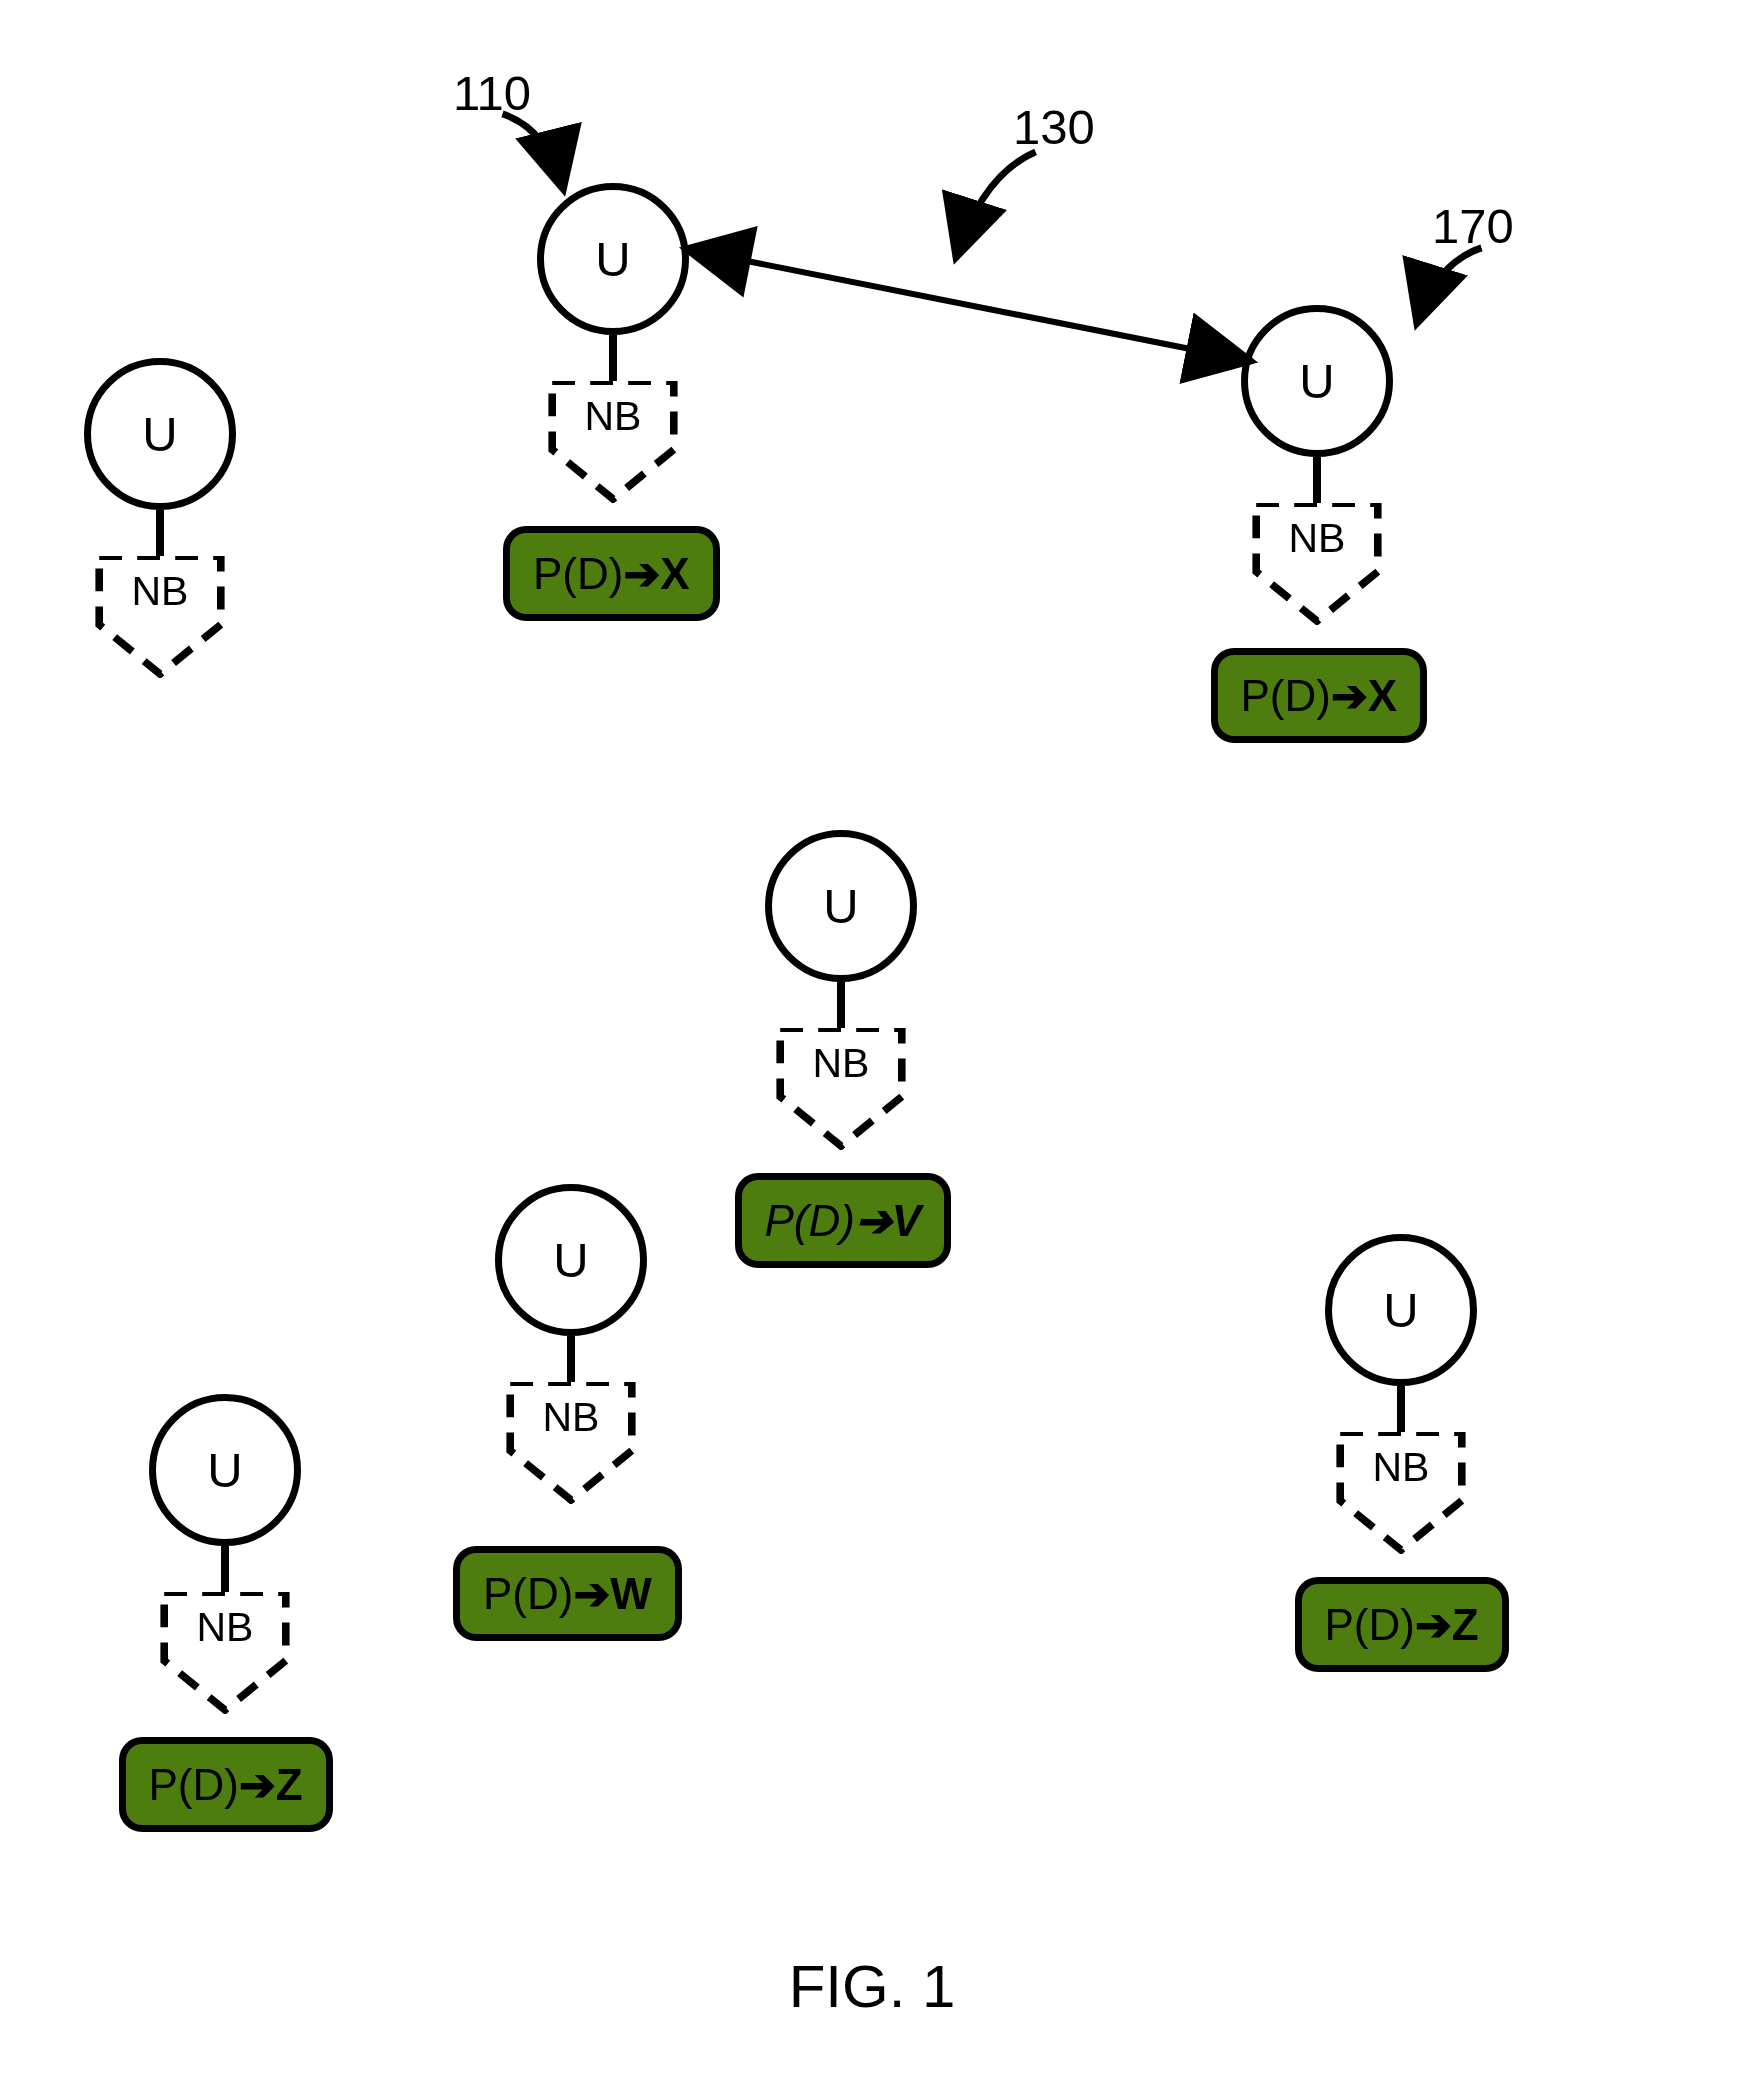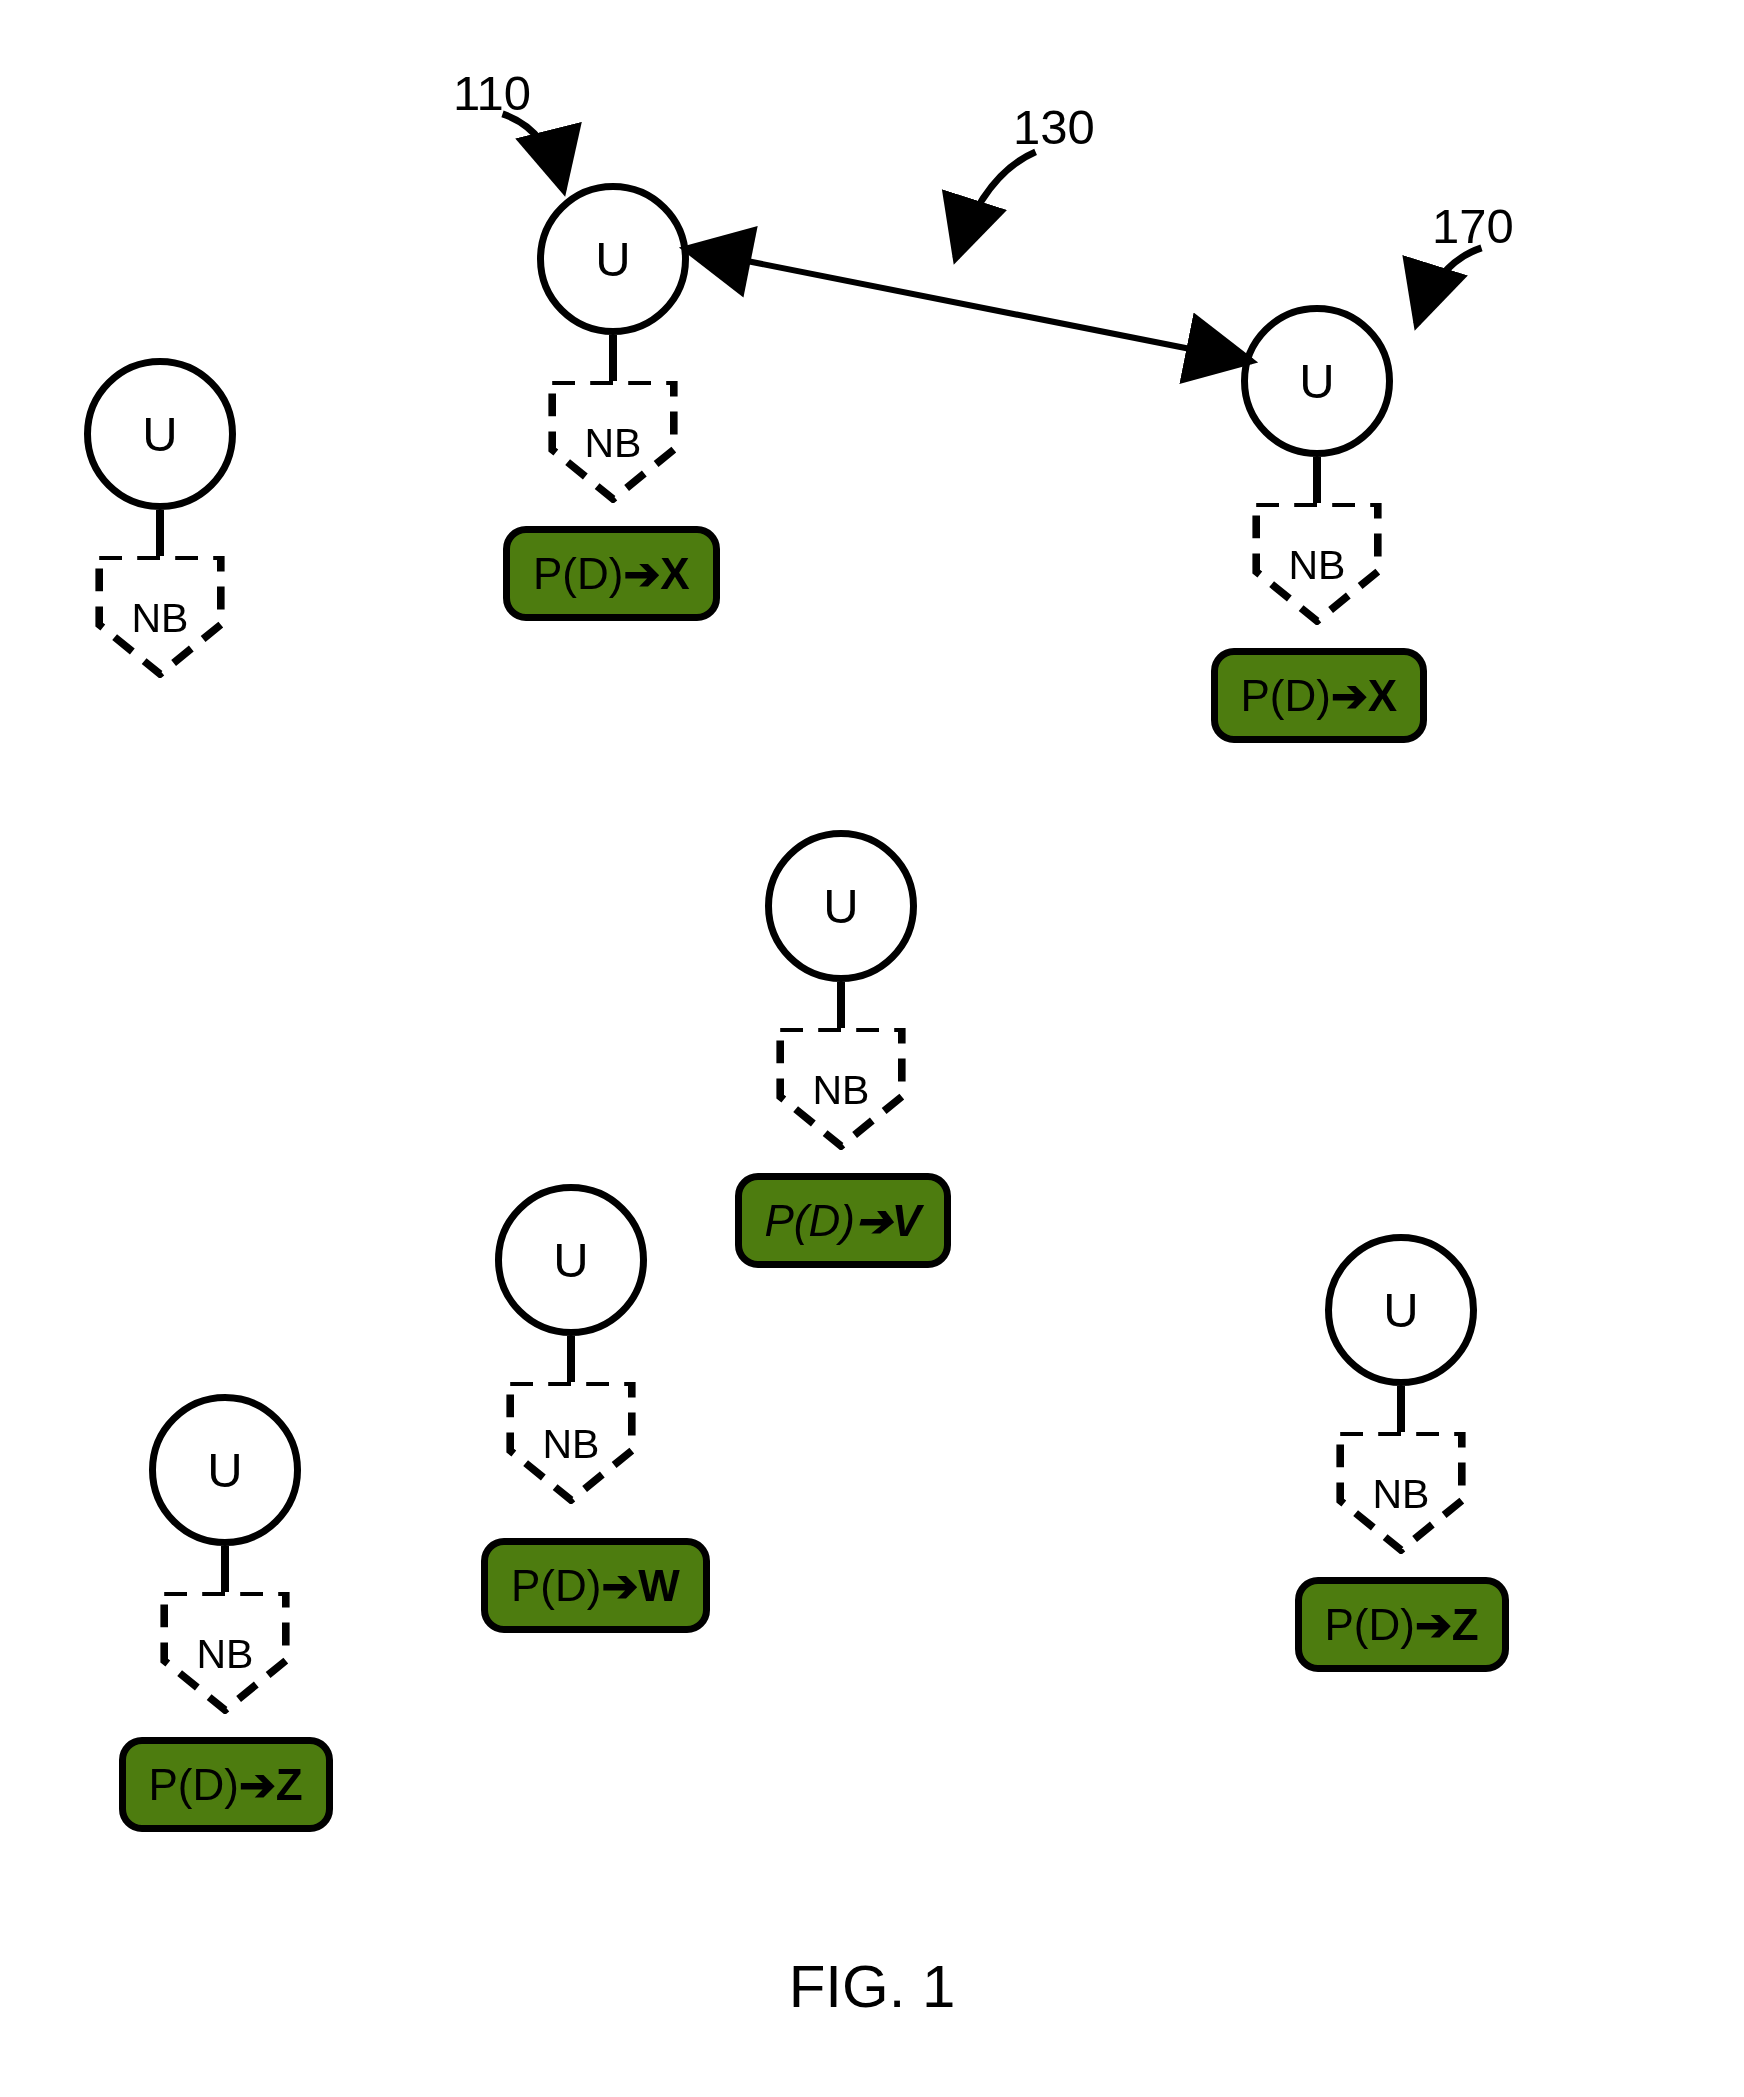--- a/index.html
+++ b/index.html
@@ -41,21 +41,21 @@
       width: 152px;
       height: 122px;
     }
     .nb-shape svg {
       position: absolute;
       top: 0;
       left: 0;
     }
     .nb-label {
       position: absolute;
-      top: 39px;
+      top: 12px;
       left: 0;
       width: 152px;
       text-align: center;
       font-size: 41px;
     }
     .prob-box {
       position: absolute;
       border: 7.6px solid black;
       border-radius: 23px;
       padding: 15.2px 23px;
@@ -162,21 +162,21 @@
     </div>
   <div class="connector-line" style="top:152px;"></div>
   <div class="nb-box" style="top:198px;">
     <div class="nb-shape">
       <svg width="152" height="122" viewBox="0 0 200 160">
         <path d="M 20 0 L 180 0 L 180 90 L 100 155 L 20 90 Z" fill="none" stroke="black" stroke-width="10" stroke-dasharray="30 20"></path>
       </svg>
       <div class="nb-label">NB</div>
     </div>
   </div>
-  <div class="prob-box" style="top:354px; left:-42px;margin-left:28px;">
+  <div class="prob-box" style="top:362px; left:-42px;">
     <span>P(D)</span><span class="bold-part">➔</span><span class="bold-part">W</span>
   </div>
 </div>
 
 <div class="node" style="left:1325px; top:1234px;">
   <div class="circle">
       <span>U</span>
     </div>
   <div class="connector-line" style="top:152px;"></div>
   <div class="nb-box" style="top:198px;">

